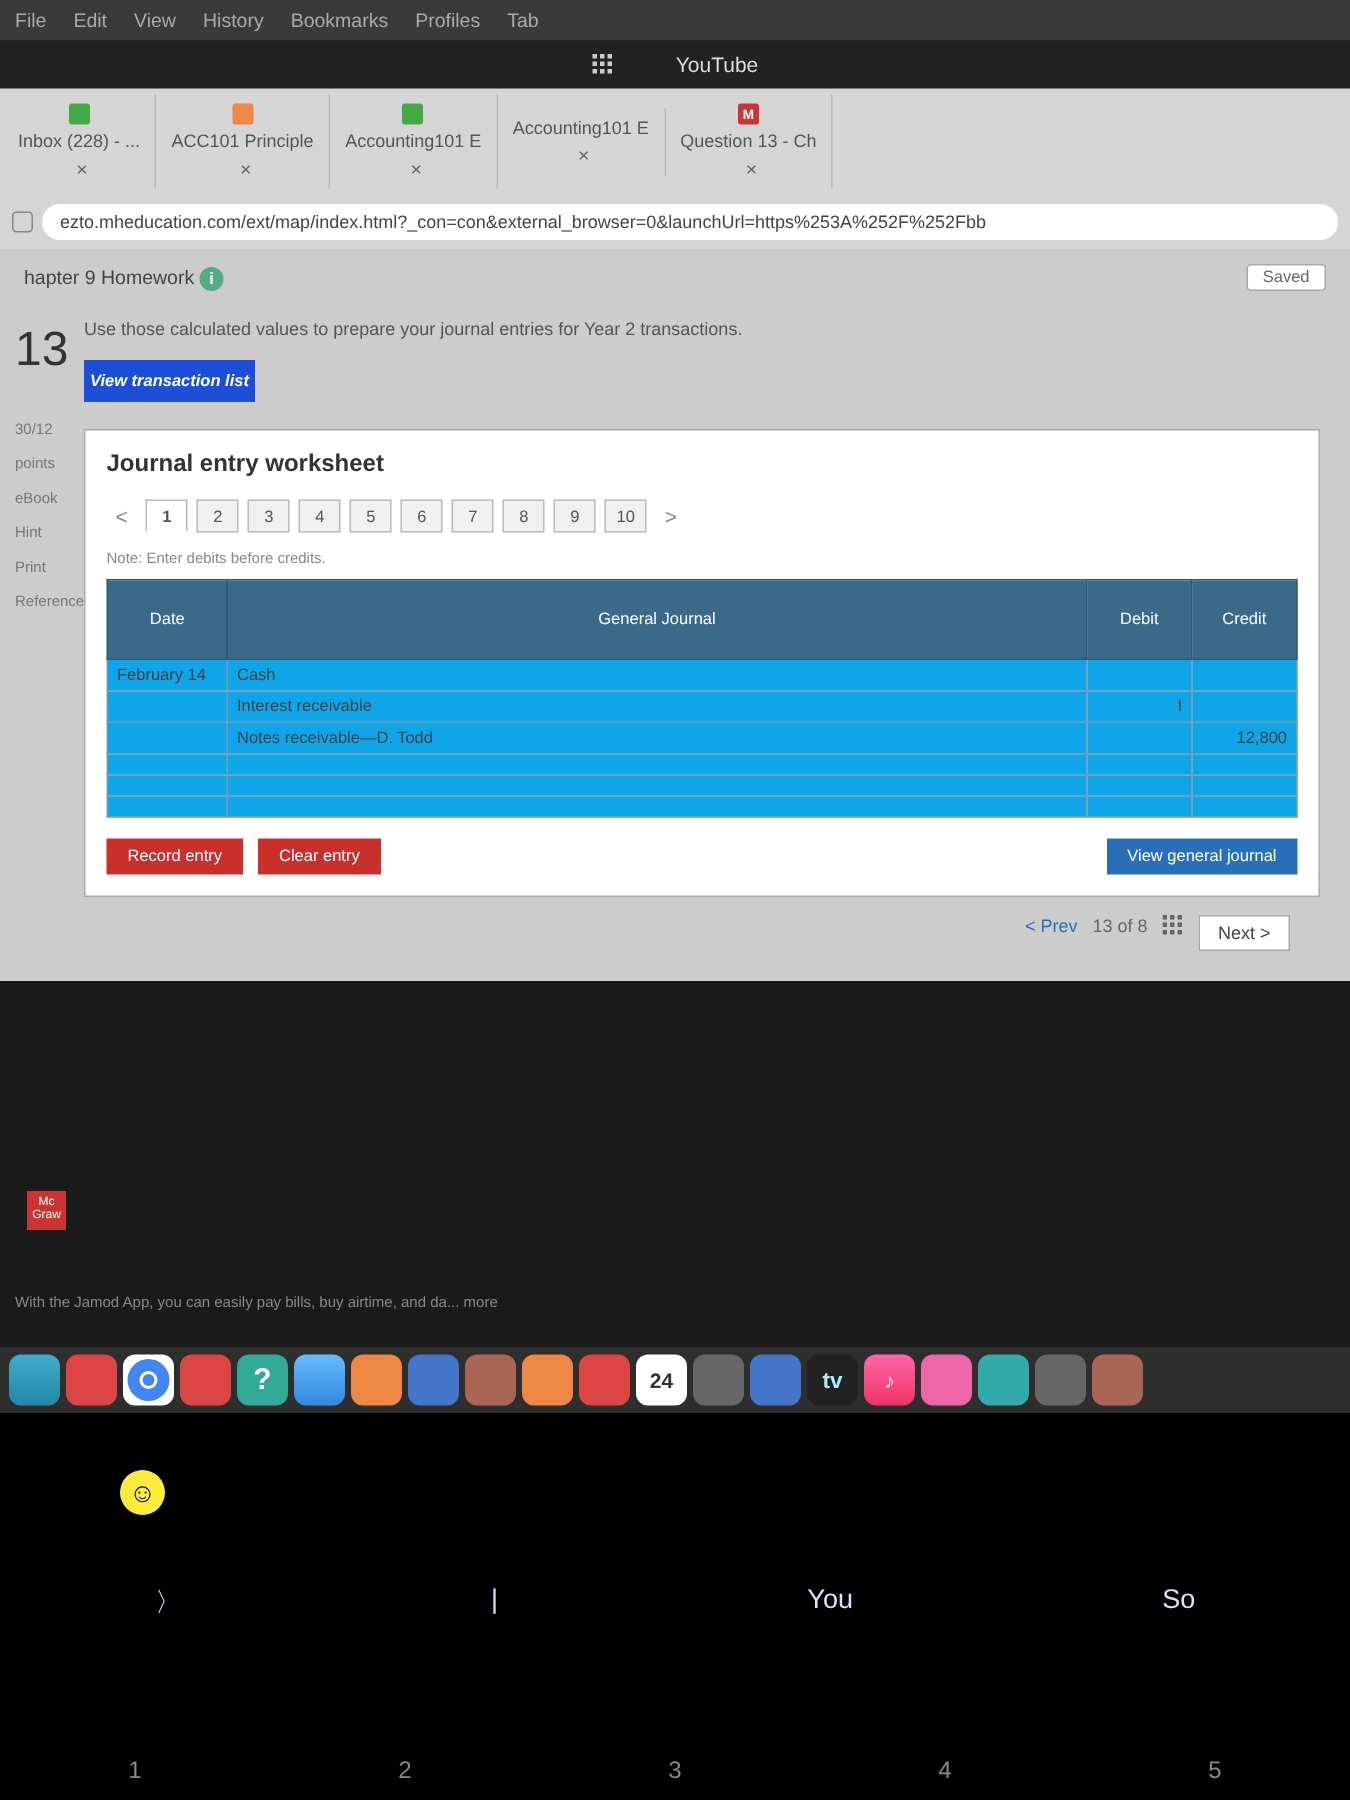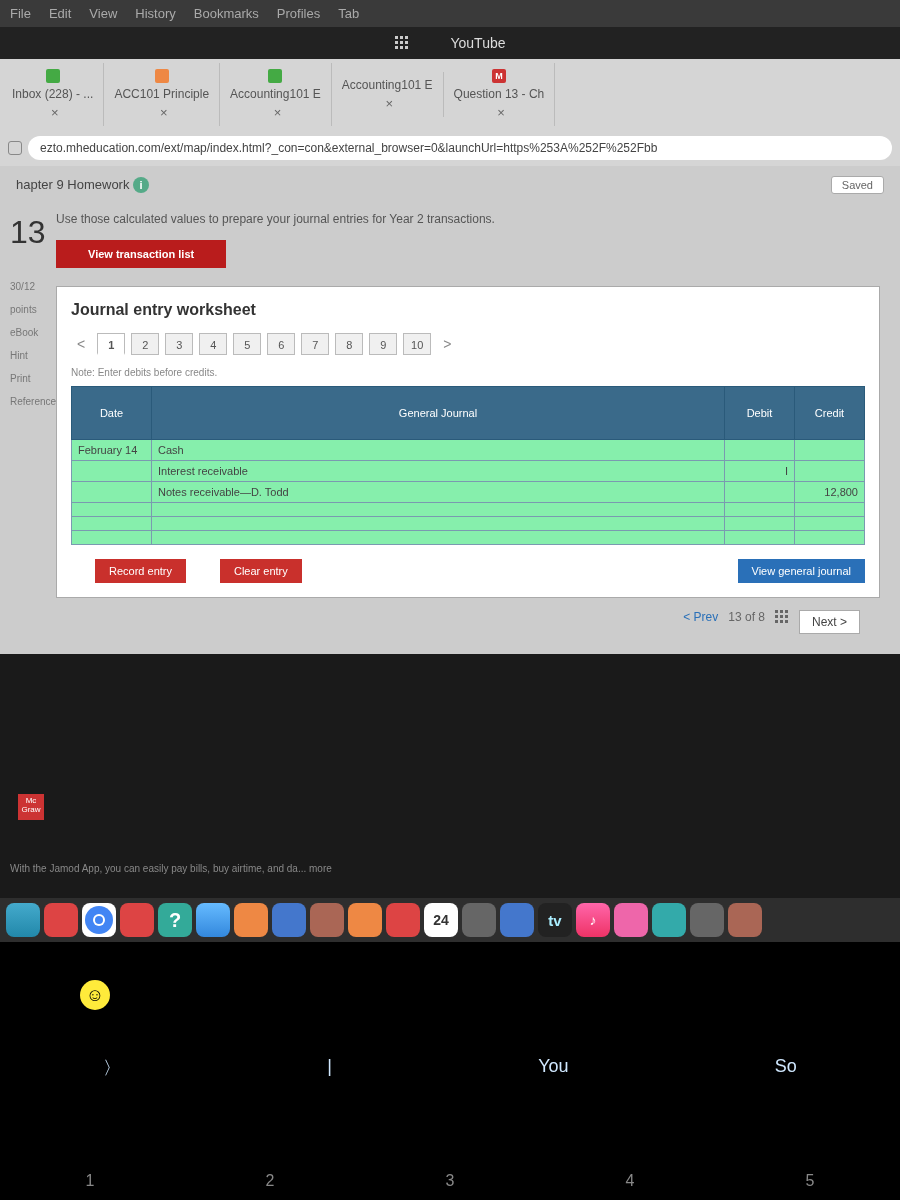--- a/index.html
+++ b/index.html
@@ -29,44 +29,44 @@
   .saved-badge { background: #fff; border: 1px solid #aaa; border-radius: 3px; padding: 2px 10px; font-size: 11px; color: #666; margin-left: 18px; }
   
   .content { background: #ccc; display: flex; }
   .qnum-col { width: 56px; padding: 10px; }
   .qnum { font-size: 32px; color: #333; font-weight: 400; margin-bottom: 30px; }
   .side-labels { font-size: 10px; color: #777; }
   .side-labels div { margin: 12px 0; }
   
   .main-panel { flex: 1; padding: 8px 20px 8px 0; }
   .instruction { font-size: 12px; color: #555; margin-bottom: 14px; }
-  .btn-vtl { background: #b91c1c; color: #fff; border: none; padding: 8px 32px; font-size: 11px; font-weight: bold; cursor: pointer; margin-bottom: 18px; }
+  .btn-vtl { background: #1d4ed8; color: #fff; border: none; padding: 8px 4px; font-size: 11px; font-weight: bold; cursor: pointer; margin-bottom: 18px; font-style: italic; }
   
   .worksheet { background: #fff; border: 1px solid #aaa; padding: 14px; }
   .ws-title { font-size: 16px; font-weight: bold; color: #333; margin-bottom: 14px; }
   .step-tabs { display: flex; align-items: center; gap: 6px; font-size: 12px; margin-bottom: 12px; }
   .chev { color: #888; font-size: 14px; padding: 0 6px; cursor: pointer; }
   .step { width: 28px; height: 22px; border: 1px solid #bbb; background: #f0f0f0; text-align: center; line-height: 22px; font-size: 11px; color: #555; cursor: pointer; }
   .step.active { background: #fff; border-bottom: 2px solid #fff; font-weight: bold; }
   
   .txn-desc { background: #f7f7f0; border: 1px solid #ddd; padding: 10px; font-size: 12px; color: #444; margin-bottom: 12px; position: relative; }
   .pin-icon { position: absolute; right: 8px; top: 8px; color: #888; }
   
   .note { font-size: 10px; color: #888; margin-bottom: 8px; }
   
   .je-table { width: 100%; border-collapse: collapse; font-size: 11px; margin-bottom: 14px; }
   .je-table th { background: #3a6a8a; color: #fff; padding: 20px 8px; border: 1px solid #2a5a7a; font-weight: normal; }
-  .je-table td { border: 1px solid #7a9ab0; padding: 4px 6px; background: #86efac; height: 14px; color: #444; }
+  .je-table td { border: 1px solid #7a9ab0; padding: 4px 6px; background: #0ea5e9; height: 14px; color: #444; }
   .je-table td.date-col { width: 80px; }
   .je-table td.amt-col { width: 70px; text-align: right; }
   .cursor { color: #46a; }
   
   .btn-row { display: flex; justify-content: space-between; }
   .btn-row .left { display: flex; gap: 10px; }
-  .je-btn { background: #c9302c; color: #fff; border: none; padding: 6px 14px; font-size: 11px; cursor: pointer; margin-left: 24px; }
+  .je-btn { background: #c9302c; color: #fff; border: none; padding: 6px 14px; font-size: 11px; cursor: pointer; }
   .je-btn.blue { background: #2a70b8; }
   
   .nav-footer { display: flex; justify-content: flex-end; align-items: flex-start; gap: 10px; padding: 12px 20px; font-size: 12px; color: #555; }
   .nav-link { color: #2a70b8; cursor: pointer; }
   .nav-count { color: #666; }
   .grid-icon { display: inline-block; width: 14px; height: 14px; }
   .next-btn { background: #fff; border: 1px solid #aaa; padding: 4px 12px; color: #444; cursor: pointer; font-size: 12px; }
   
   .mc-logo { position: absolute; left: 18px; bottom: 380px; width: 26px; height: 26px; background: #c33; color: #fff; font-size: 8px; text-align: center; padding-top: 2px; }
   

